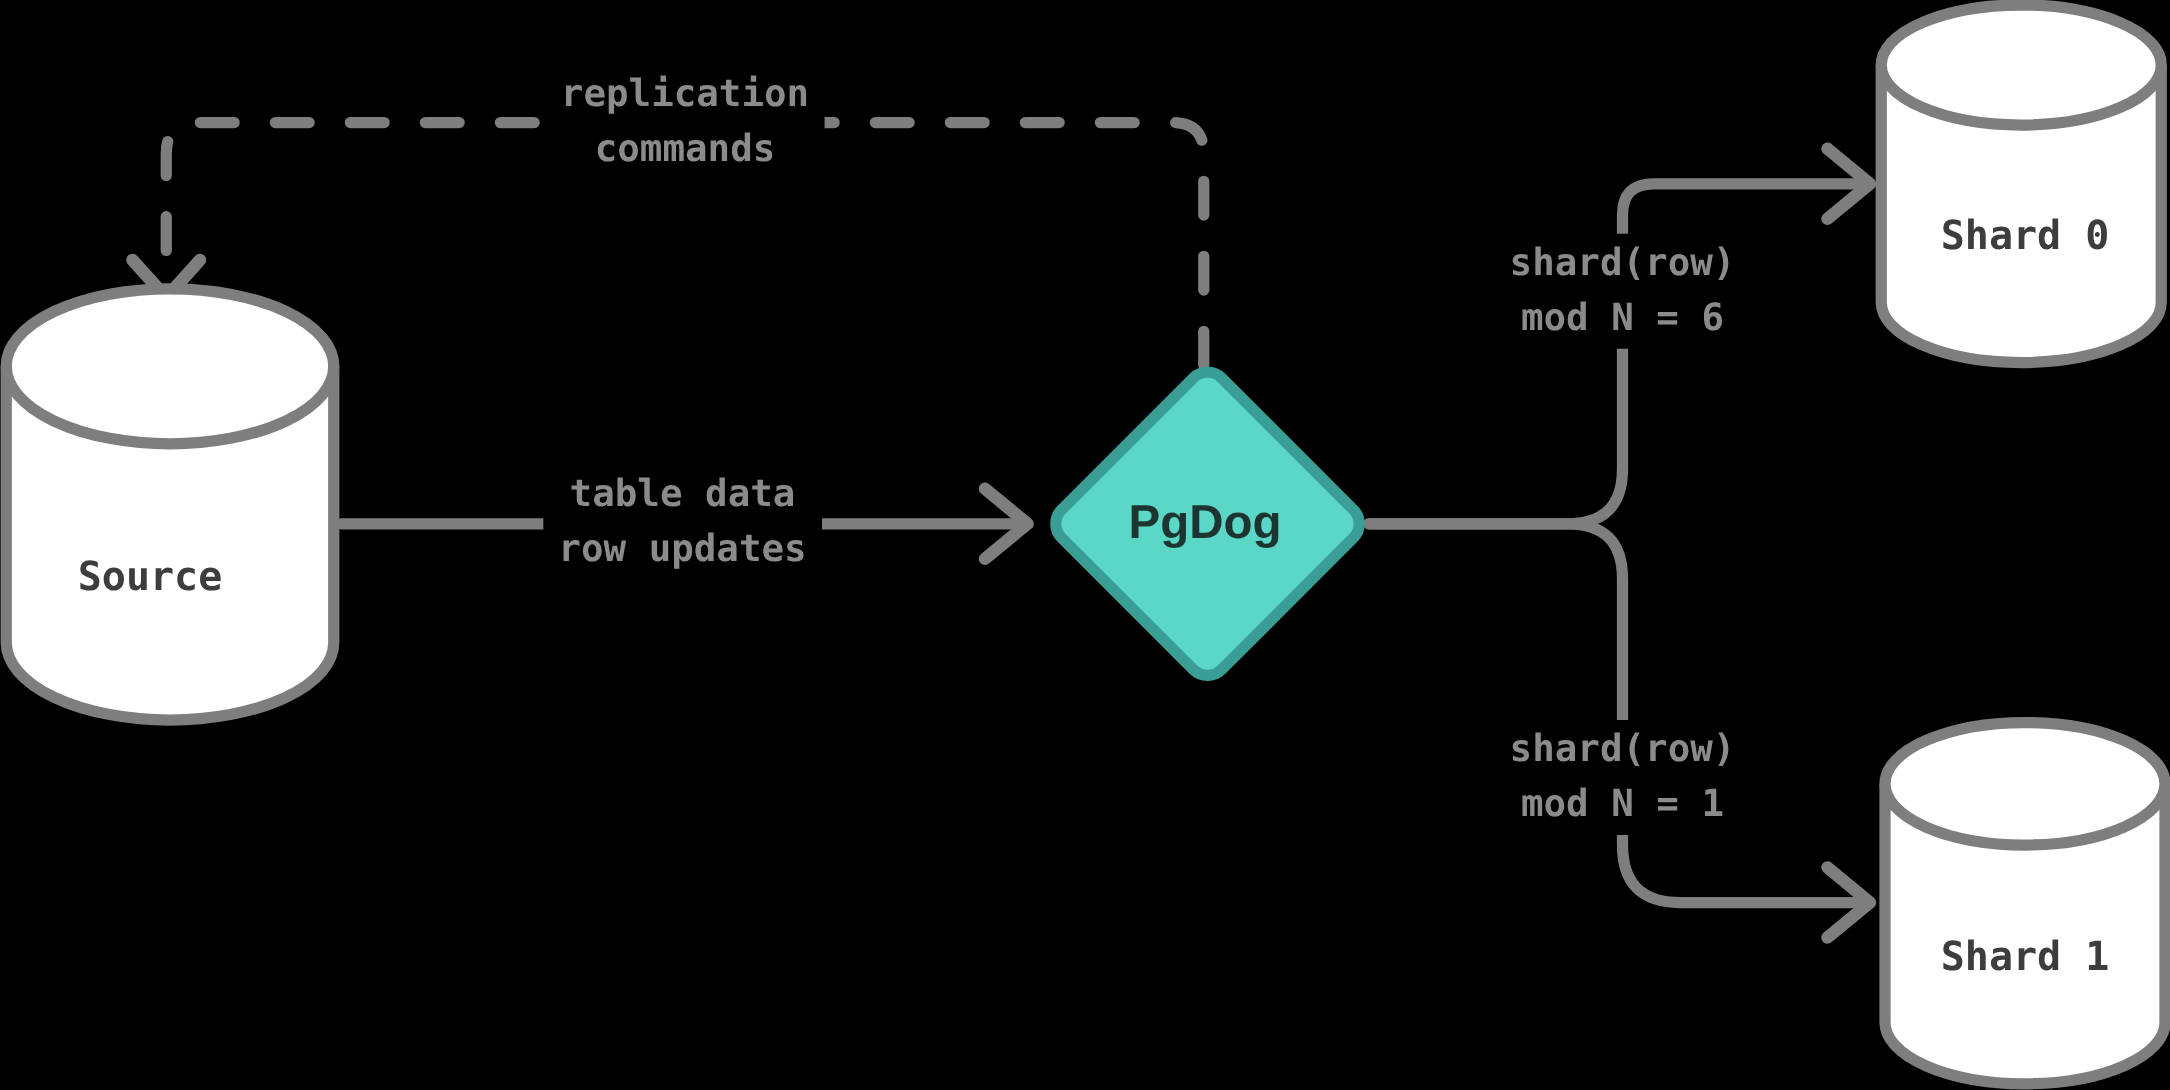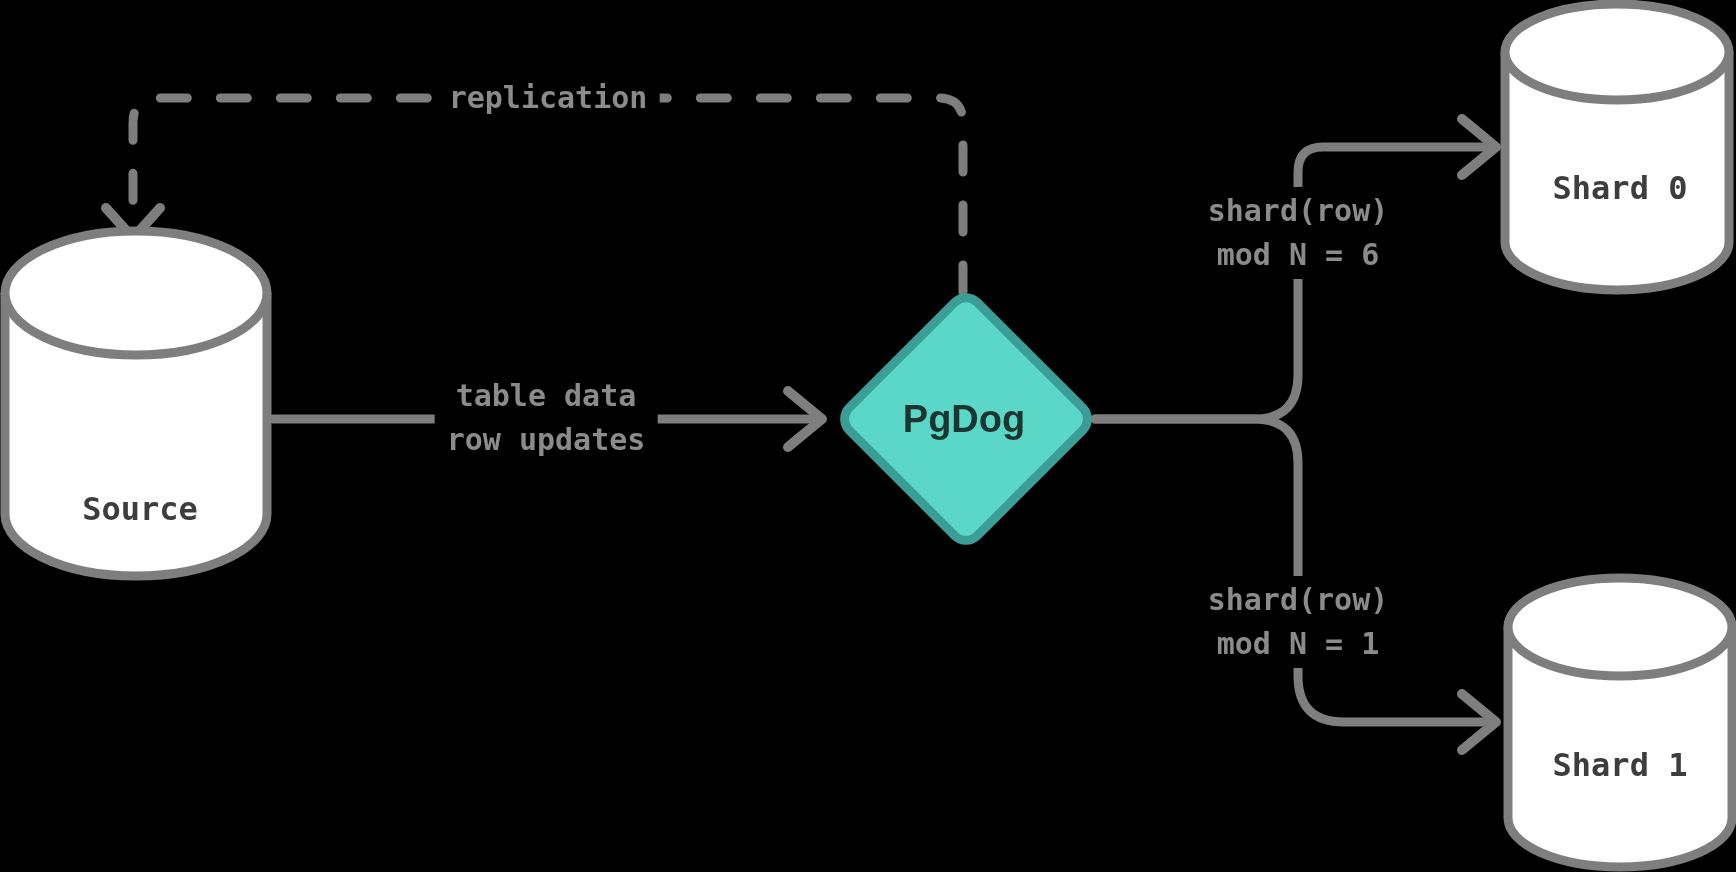--- a/index.html
+++ b/index.html
@@ -117,38 +117,39 @@
     <g>
       <path class="cyl" d="M 1508 627 L 1508 818 A 112 49 0 0 0 1732 818 L 1732 627"></path>
       <ellipse class="cyl" cx="1620" cy="627" rx="112" ry="49"></ellipse>
     </g>
 
     <rect class="diamond" x="875.5" y="328.5" width="181" height="181" rx="16" transform="rotate(45 966 419)"></rect>
   </svg>
 
   <div class="label edge-label" style="left:548px; top:98px;">
     <div>replication</div>
+    <div>commands</div>
   </div>
 
   <div class="label edge-label" style="left:546px; top:418px;">
     <div>table data</div>
     <div>row updates</div>
   </div>
 
   <div class="label edge-label" style="left:1298px; top:233px;">
     <div>shard(row)</div>
     <div>mod N = 6</div>
   </div>
 
   <div class="label edge-label" style="left:1298px; top:622px;">
     <div>shard(row)</div>
     <div>mod N = 1</div>
   </div>
 
-  <div class="label node-label" style="left:140px; top:461px;margin-top:48px;">
+  <div class="label node-label" style="left:120px; top:461px;">
     <div>Source</div>
   </div>
 
   <div class="label pgdog-label" style="left:964px; top:419px;">PgDog</div>
 
   <div class="label node-label" style="left:1620px; top:188px;">Shard 0</div>
 
   <div class="label node-label" style="left:1620px; top:765px;">Shard 1</div>
 
 </div>

